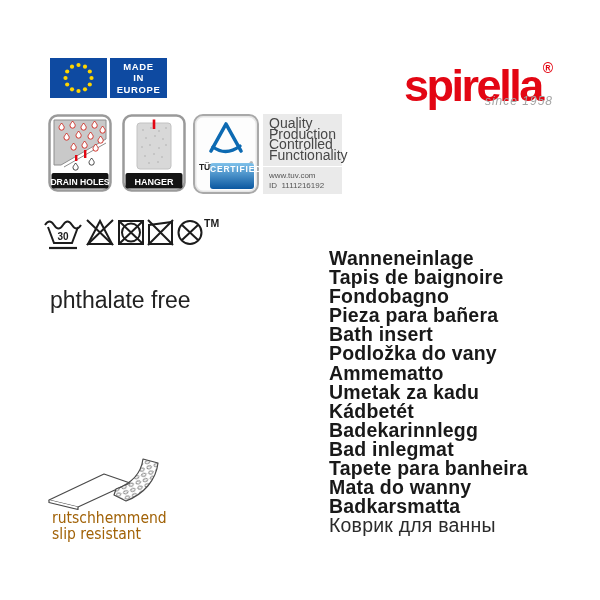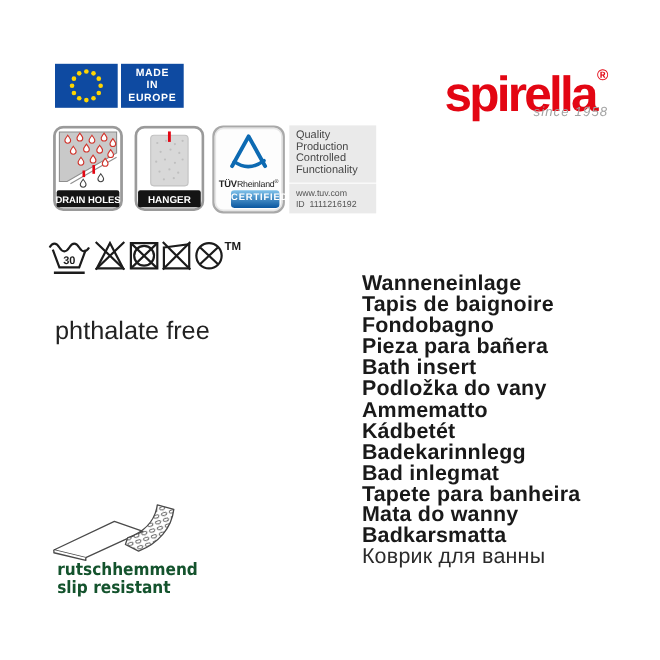--- a/index.html
+++ b/index.html
@@ -21,37 +21,37 @@
   .tagline{position:absolute;left:420px;top:94px;width:133px;text-align:right;
     color:#a3a3a3;font-size:12px;font-style:italic;letter-spacing:1px;}
 
   
   .pict{position:absolute;top:114px;width:64px;height:78px;border-radius:21px;}
   .tuv-badge{position:absolute;left:193px;top:114px;width:66px;height:80px;background:#fdfdfd;
     border:2.5px solid #a9a9a9;border-radius:10px;box-shadow:inset 0 0 0 1.5px #e6e6e6;text-align:center;}
   .tuv-name{font-size:8px;color:#222;margin-top:1px;letter-spacing:-.2px;}
   .tuv-name b{font-size:8.5px;}
   .tuv-name sup{font-size:5px;vertical-align:4px;}
-  .tuv-band{position:absolute;left:3px;right:3px;bottom:3px;height:16px;border-radius:3px;
+  .tuv-band{position:absolute;left:3px;right:3px;bottom:3px;height:26px;border-radius:3px;
     background:linear-gradient(#7fc1ea,#0a57a0);color:#fff;font-size:8.5px;font-weight:bold;
     letter-spacing:.8px;line-height:13px;margin-left:12px;}
   .gray-panel{position:absolute;left:263px;width:79px;background:#eaeaea;color:#474747;padding:4px 6px;}
-  .gray-panel.claims{top:114px;height:52px;font-size:10px;line-height:10.5px;}
+  .gray-panel.claims{top:114px;height:52px;font-size:14px;line-height:10.5px;}
   .gray-panel.tuvid{top:167px;height:27px;font-size:8px;line-height:9.5px;color:#555;}
 
   
   .care{position:absolute;left:44px;top:214px;}
 
   
   .phthalate{position:absolute;left:50px;top:287px;font-size:23px;color:#222;}
   .product-type{position:absolute;left:36px;top:389px;width:142px;text-align:center;
     font-size:19.5px;font-weight:bold;line-height:18.5px;letter-spacing:.3px;}
   .mat-illu{position:absolute;left:46px;top:452px;}
-  .slip{position:absolute;left:52px;top:510px;font-size:15.5px;line-height:16px;color:#14532d;
-    font-family:"DejaVu Sans",sans-serif;font-stretch:condensed;font-weight:bold;}
+  .slip{position:absolute;left:52px;top:510px;font-size:15.5px;line-height:16px;color:#a16207;
+    font-family:"DejaVu Sans",sans-serif;font-stretch:condensed;}
 
   
   .product-list{position:absolute;left:329px;top:249px;width:262px;
     font-size:19.5px;font-weight:bold;line-height:19.1px;letter-spacing:.2px;color:#191919;}
   .product-list div:last-child{font-weight:400;color:#2b2b2b;}
 
   svg text{font-family:"Liberation Sans",sans-serif;}
 </style>
 </head>
 <body>
@@ -218,20 +218,21 @@
     </div>
 
   <div class="product-list">
       <div>Wanneneinlage</div>
       <div>Tapis de baignoire</div>
       <div>Fondobagno</div>
       <div>Pieza para bañera</div>
       <div>Bath insert</div>
       <div>Podložka do vany</div>
       <div>Ammematto</div>
+      <div>Umetak za kadu</div>
       <div>Kádbetét</div>
       <div>Badekarinnlegg</div>
       <div>Bad inlegmat</div>
       <div>Tapete para banheira</div>
       <div>Mata do wanny</div>
       <div>Badkarsmatta</div>
       <div>Коврик для ванны</div>
     </div>
 
 </div>

